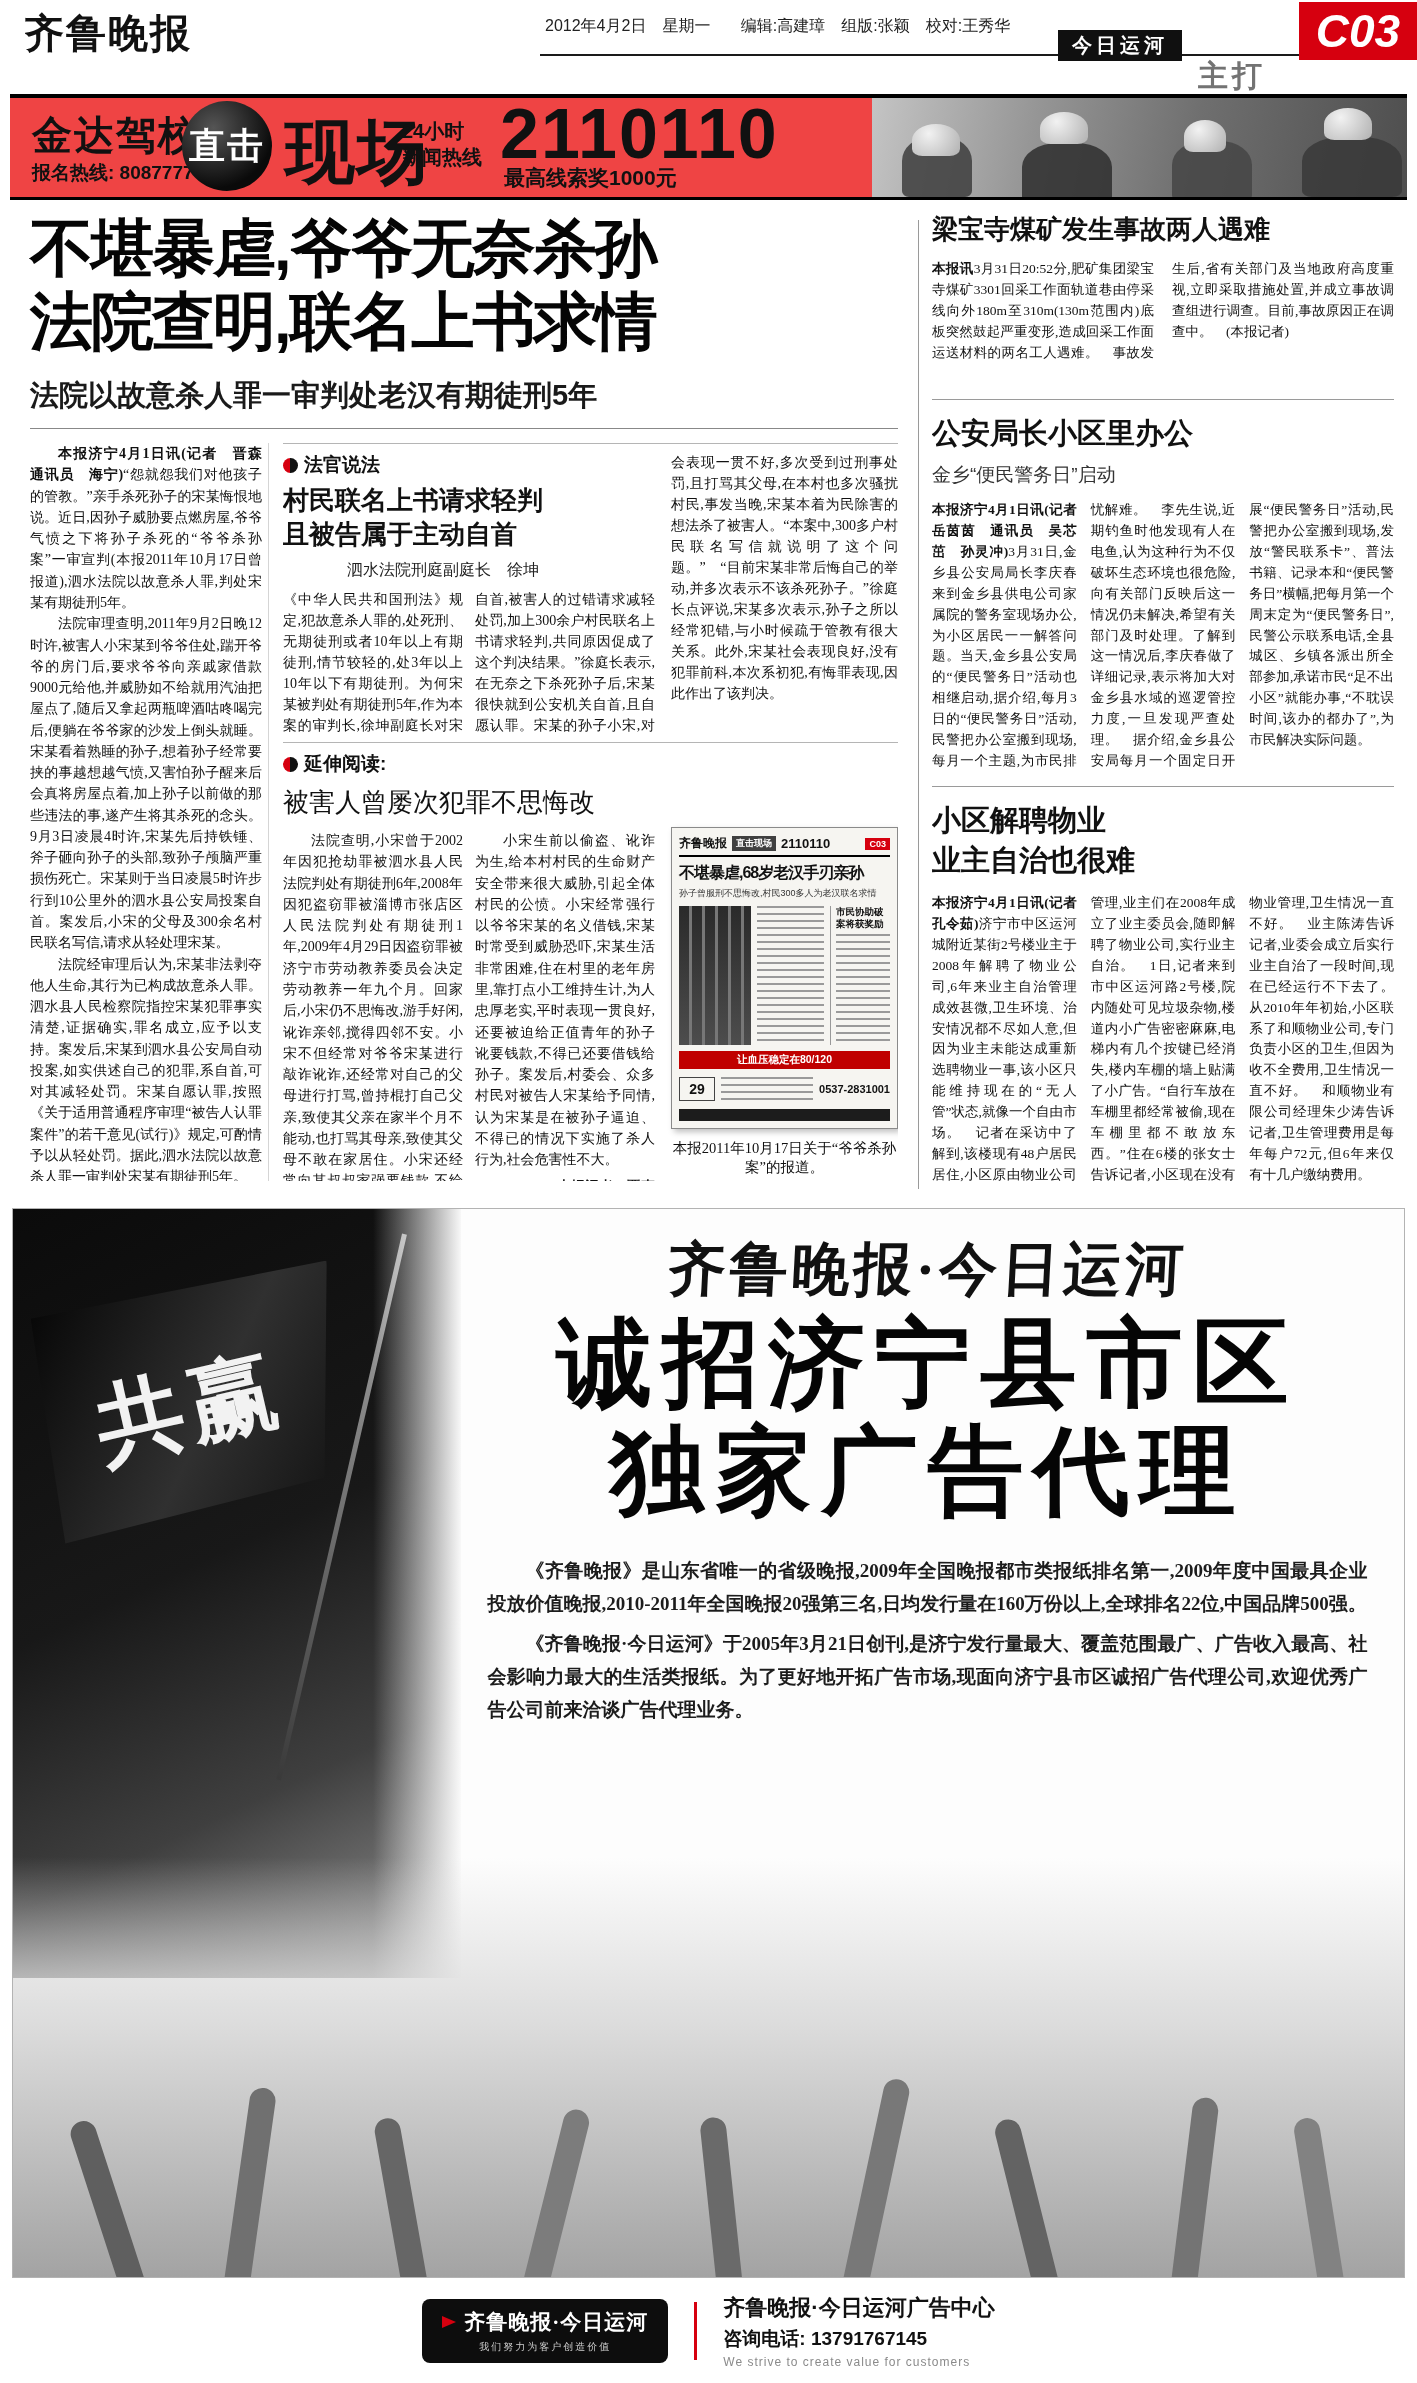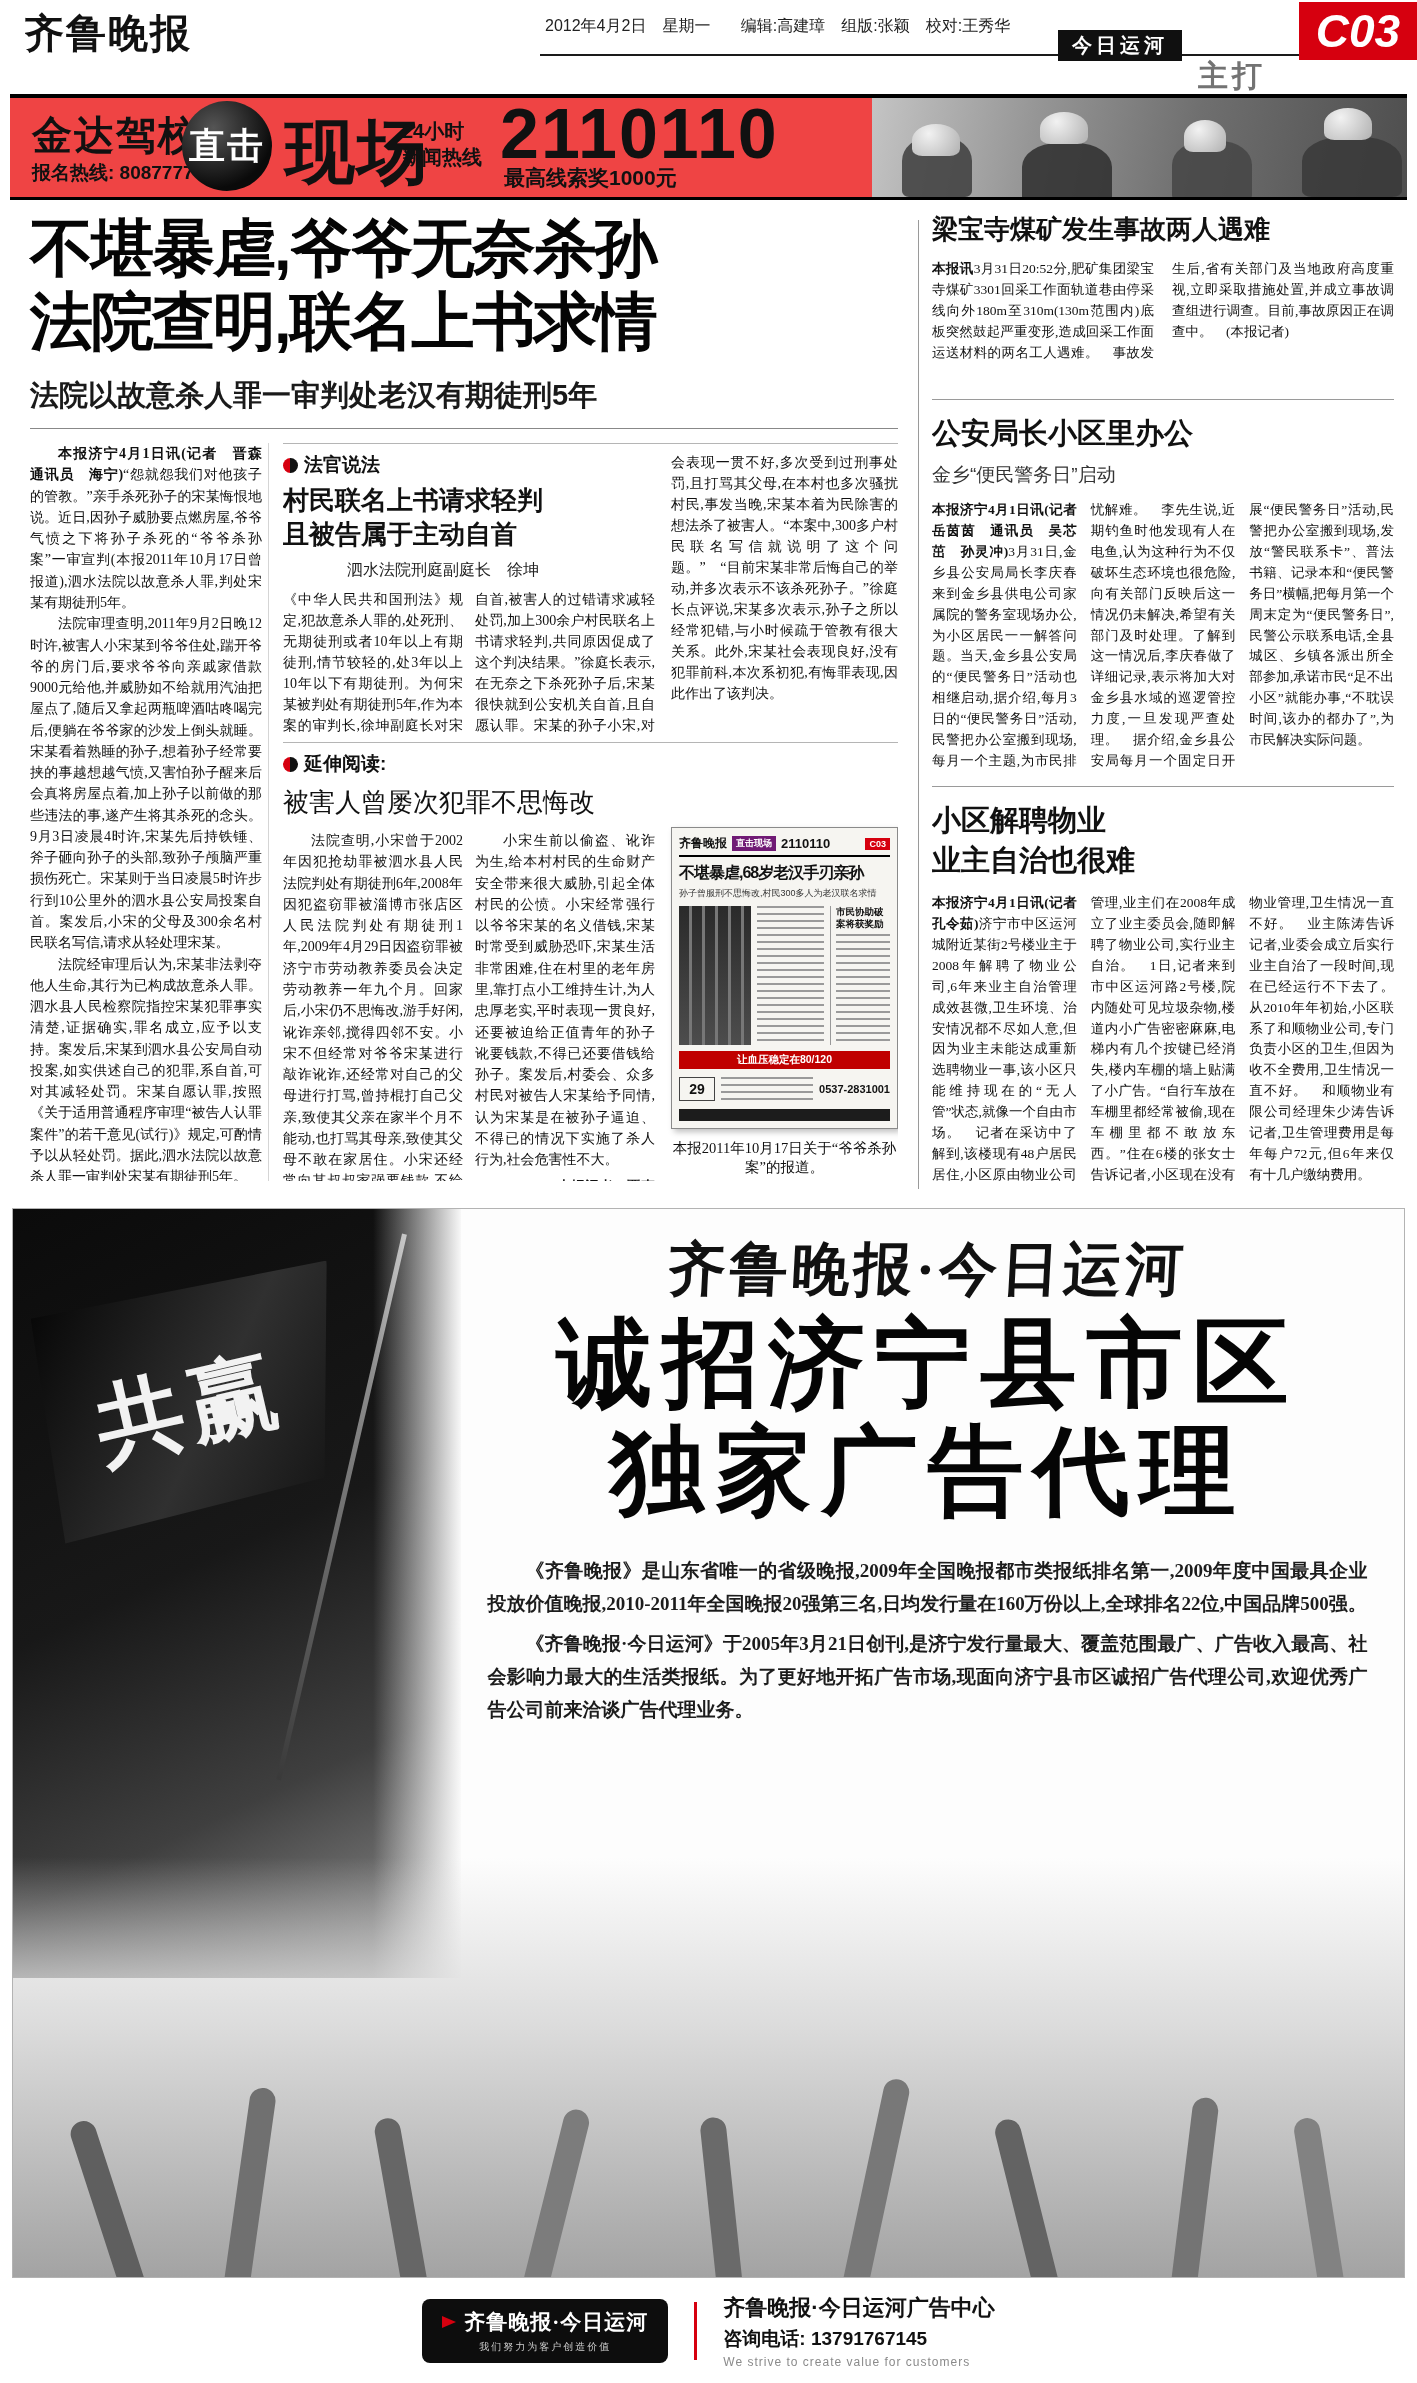--- a/index.html
+++ b/index.html
@@ -82,21 +82,21 @@
   .extend-cols p{margin:0;text-indent:2em;}
   .extend-cols .reporter{text-align:right;text-indent:0;margin-top:6px;font-weight:700;}
   .extend-right{flex:1;margin-top:76px;}
 
   
   .clip{border:1px solid #8a8a8a;background:#f6f5f1;box-shadow:3px 3px 6px rgba(0,0,0,.25);
         height:302px;box-sizing:border-box;padding:7px;font-family:"Liberation Sans",sans-serif;
         display:flex;flex-direction:column;overflow:hidden;}
   .clip-mast{display:flex;align-items:center;gap:5px;border-bottom:2px solid #000;padding-bottom:3px;}
   .clip-paper{font-size:12px;font-weight:900;}
-  .clip-strike{background:#701a75;color:#fff;font-size:9px;font-weight:700;padding:1px 4px;}
+  .clip-strike{background:#404040;color:#fff;font-size:9px;font-weight:700;padding:1px 4px;}
   .clip-hot{font-size:13px;font-weight:900;}
   .clip-code{background:#d6000f;color:#fff;font-size:9px;font-weight:800;padding:1px 4px;margin-left:auto;}
   .clip-head{font-size:16px;font-weight:900;margin-top:6px;letter-spacing:-1px;}
   .clip-sub{font-size:9px;color:#333;margin-top:3px;}
   .clip-body{display:flex;gap:6px;margin-top:6px;flex:1;min-height:0;}
   .clip-photo{width:72px;background:linear-gradient(#2a2a2a,#4d4d4d);flex:none;position:relative;overflow:hidden;}
   .clip-photo::before{content:"";position:absolute;inset:0;
         background:repeating-linear-gradient(90deg,transparent 0 10px,#777 10px 13px);}
   .tx{flex:1;background:repeating-linear-gradient(to bottom,#9a9a9a 0 2px,transparent 2px 7px);}
   .clip-side{width:54px;flex:none;border-left:1px solid #999;padding-left:5px;display:flex;flex-direction:column;gap:4px;}

